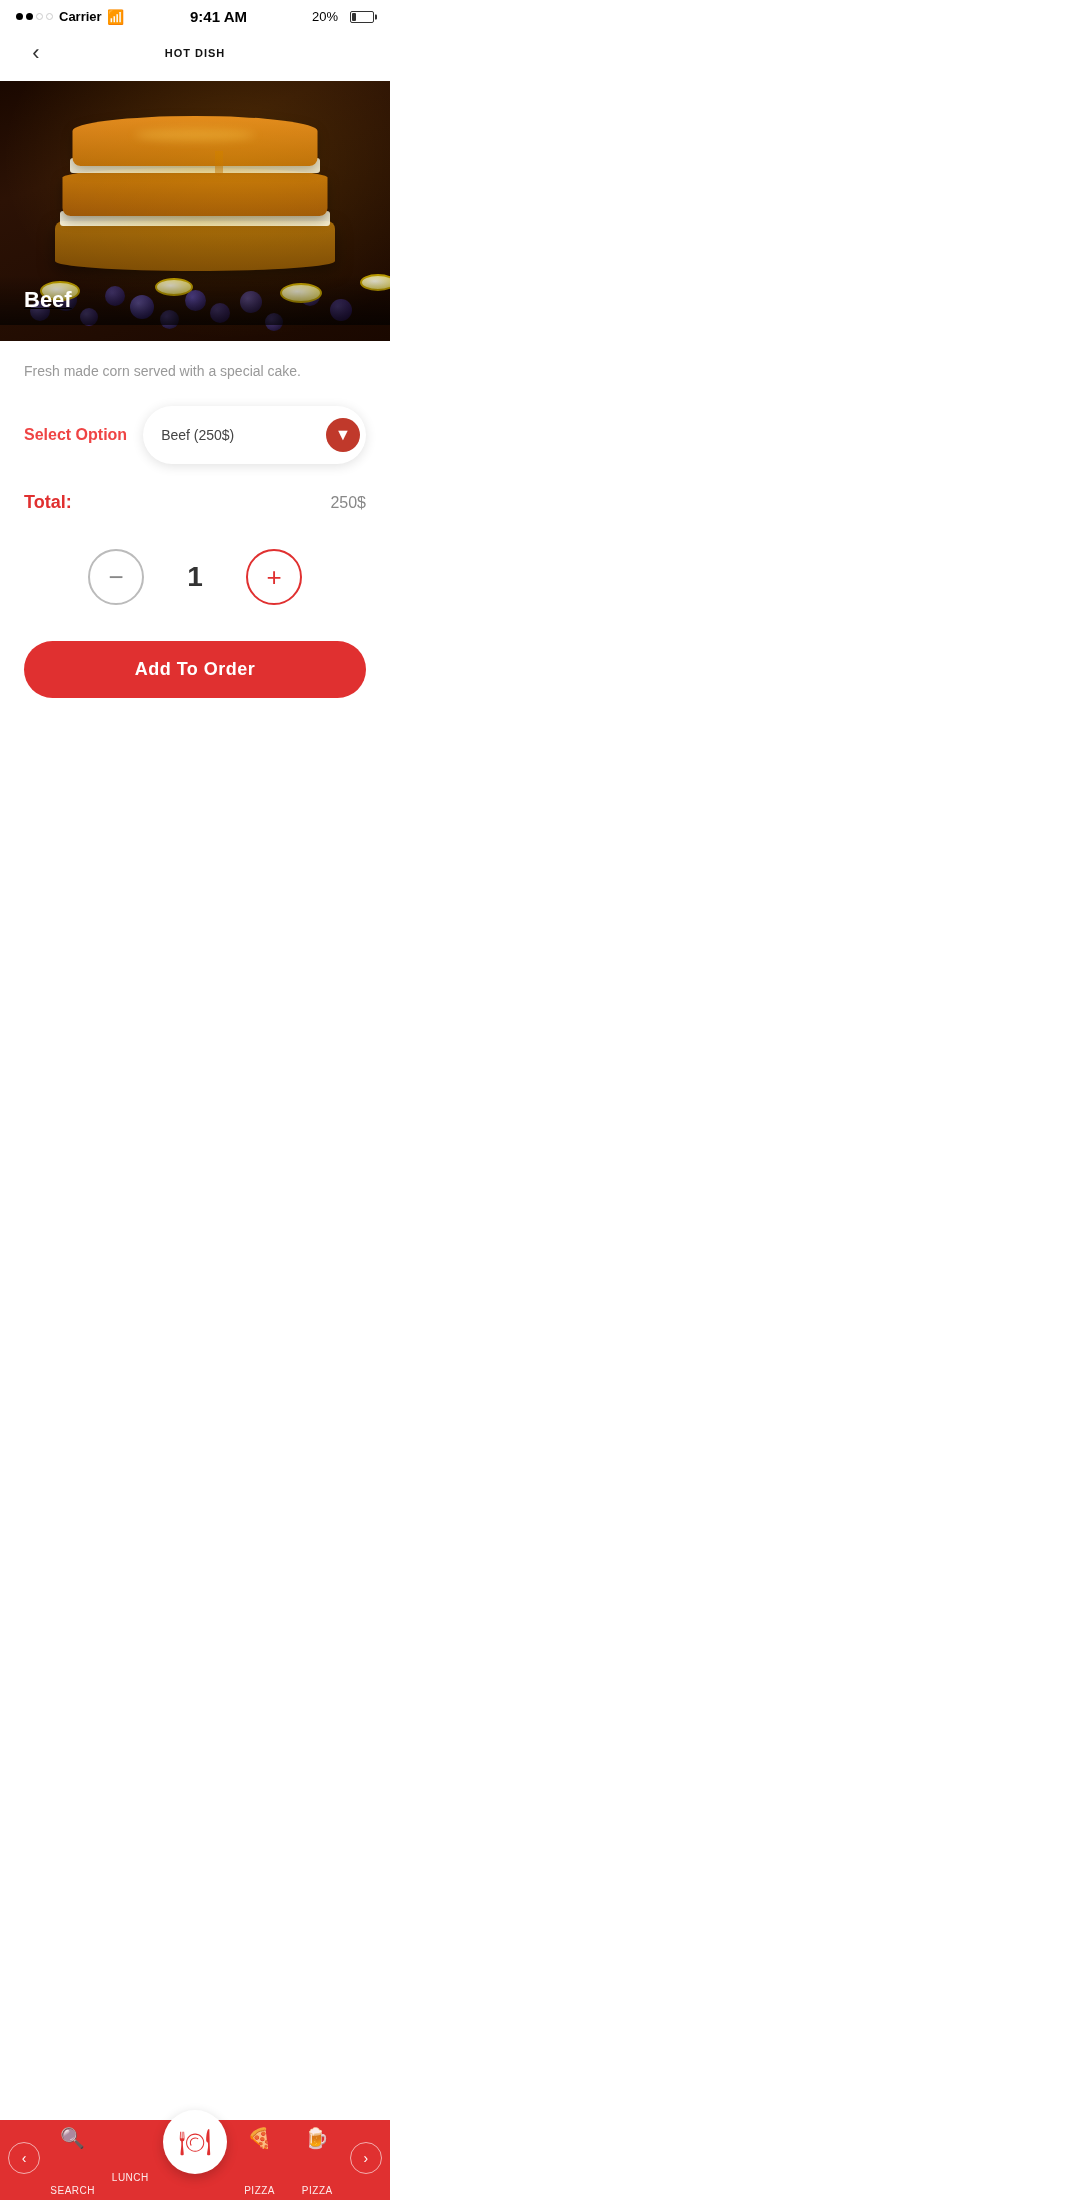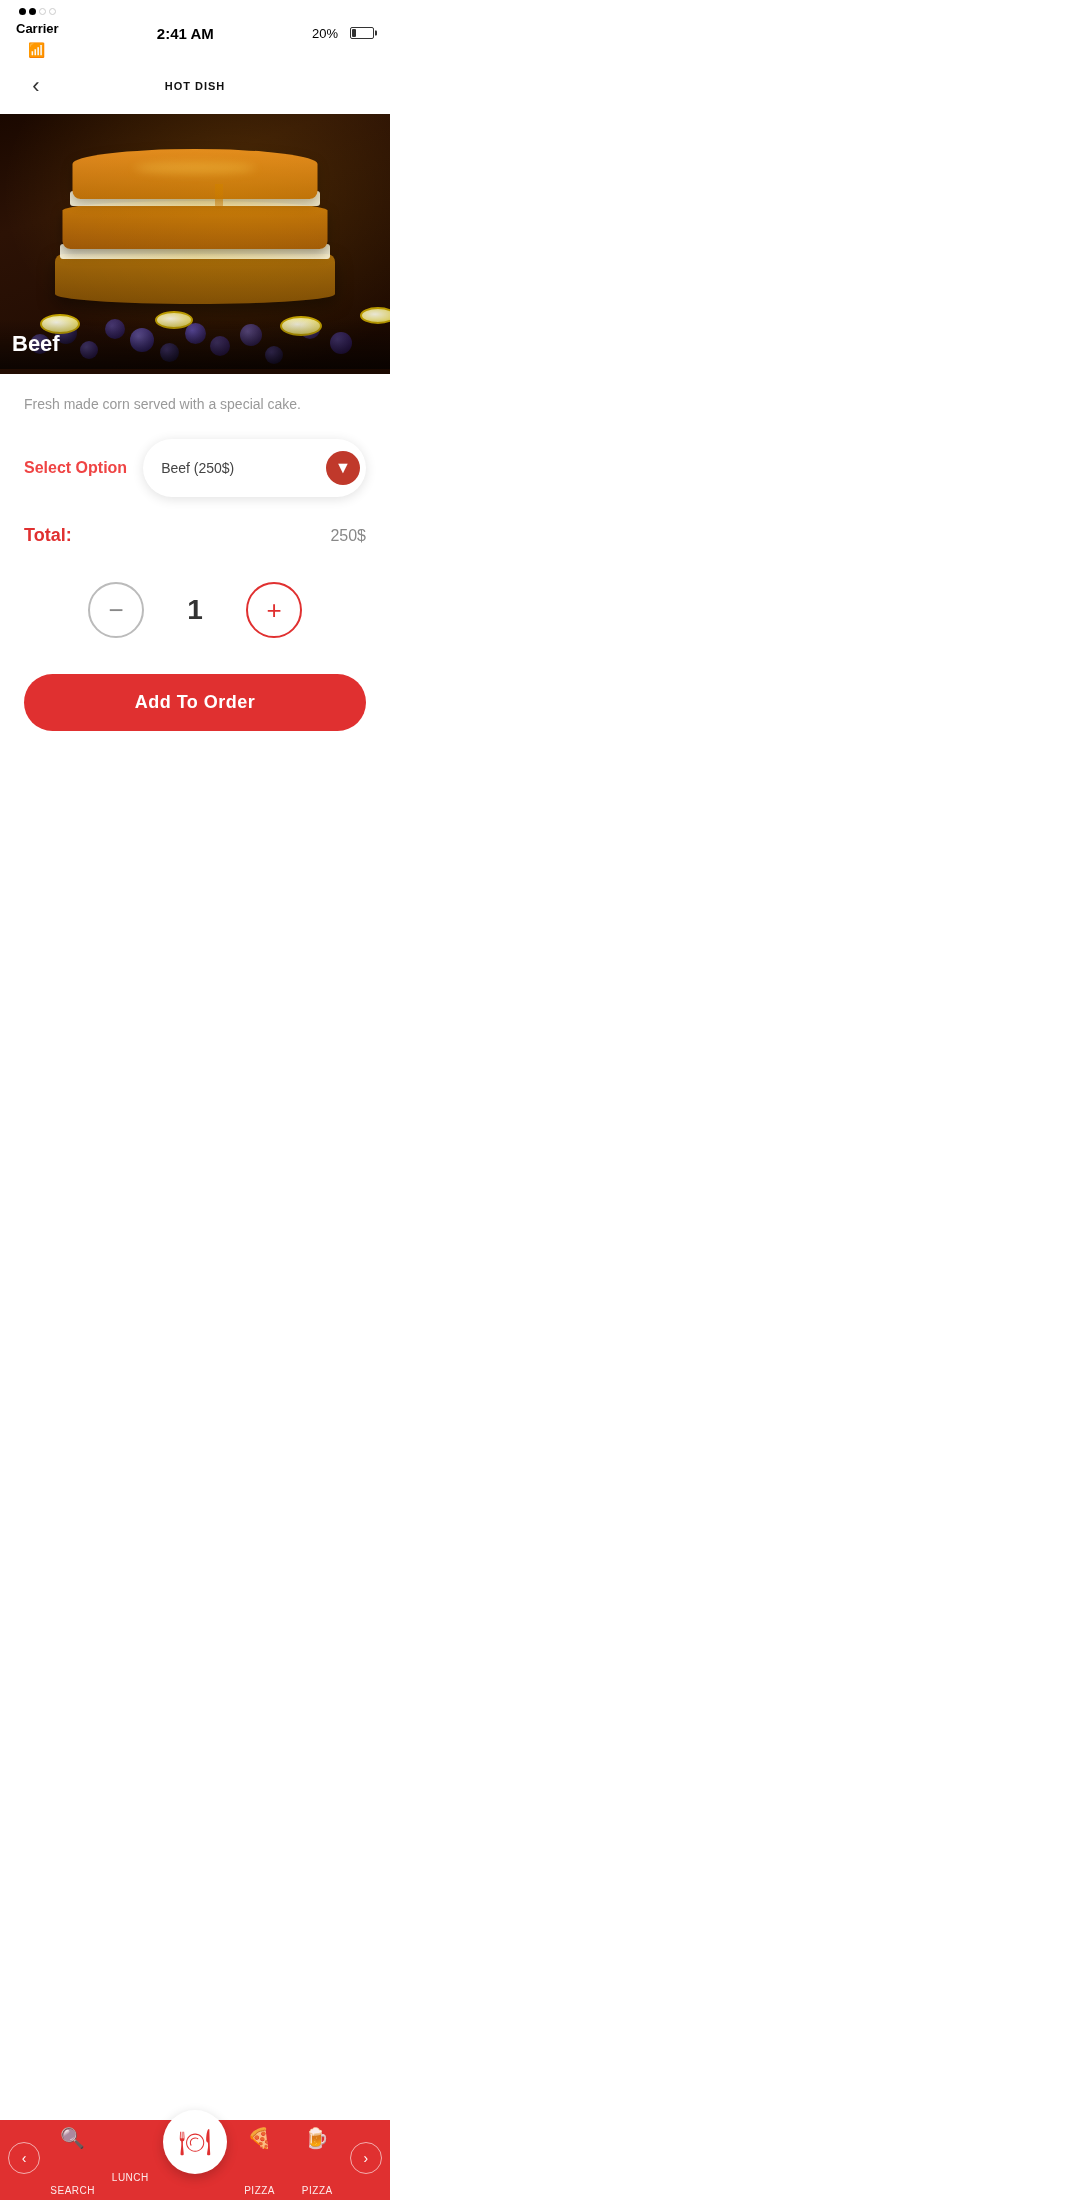--- a/index.html
+++ b/index.html
@@ -22,21 +22,20 @@
       padding: 8px 16px 4px;
       background: #fff;
     }
 
     .status-left {
       display: flex;
       align-items: center;
       gap: 6px;
       font-size: 13px;
       font-weight: 600;
-      flex-direction: column;
     }
 
     .signal-dots {
       display: flex;
       gap: 3px;
       align-items: center;
     }
 
     .dot {
       width: 7px;
@@ -140,25 +139,26 @@
     .hero-image {
       width: 100%;
       height: 260px;
       position: relative;
       overflow: hidden;
       background: linear-gradient(135deg, #8B4513 0%, #D2691E 20%, #CD853F 40%, #8B6914 60%, #2c1a0a 100%);
     }
 
     .hero-image-overlay {
       position: absolute;
-      bottom: 5px;
+      bottom: 16px;
       left: 0;
       right: 0;
-      padding: 12px 12px;
+      padding: 12px 24px;
       background: linear-gradient(transparent, rgba(0,0,0,0.65));
+      text-decoration: underline;
     }
 
     .dish-name-label {
       color: #fff;
       font-size: 22px;
       font-weight: 700;
     }
 
     
     .food-visual {
@@ -389,21 +389,21 @@
   <div class="status-left">
     <div class="signal-dots">
       <div class="dot"></div>
       <div class="dot"></div>
       <div class="dot empty"></div>
       <div class="dot empty"></div>
     </div>
     <span>Carrier</span>
     <span class="wifi-icon">📶</span>
   </div>
-  <div class="status-center">2:41 AM</div>
+  <div class="status-center">9:41 AM</div>
   <div class="status-right">
     <span>20%</span>
     <div class="battery-container">
       <div class="battery">
         <div class="battery-fill"></div>
       </div>
     </div>
   </div>
 </div>
 

